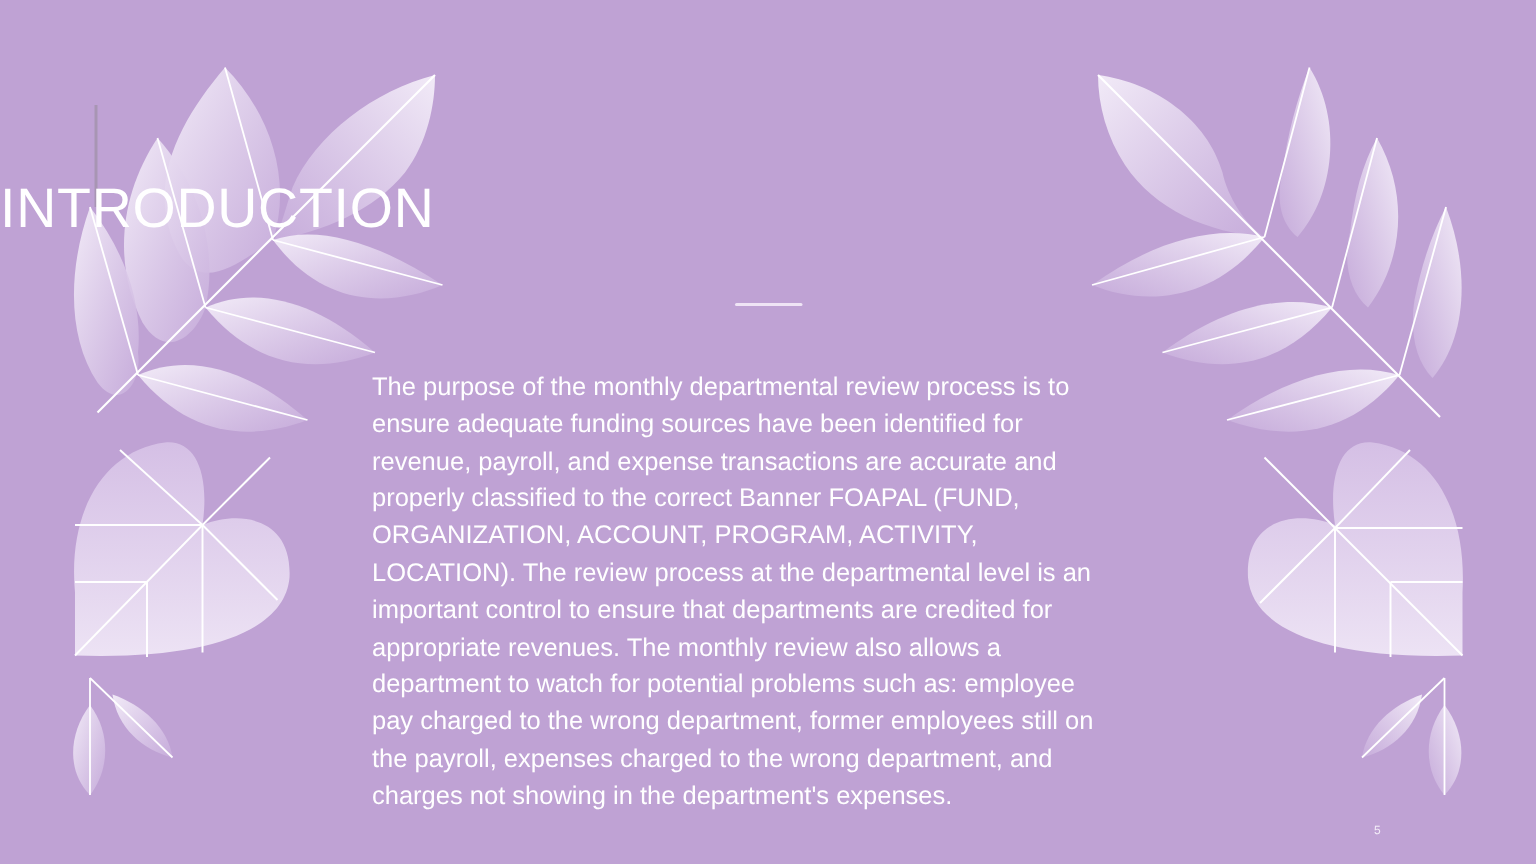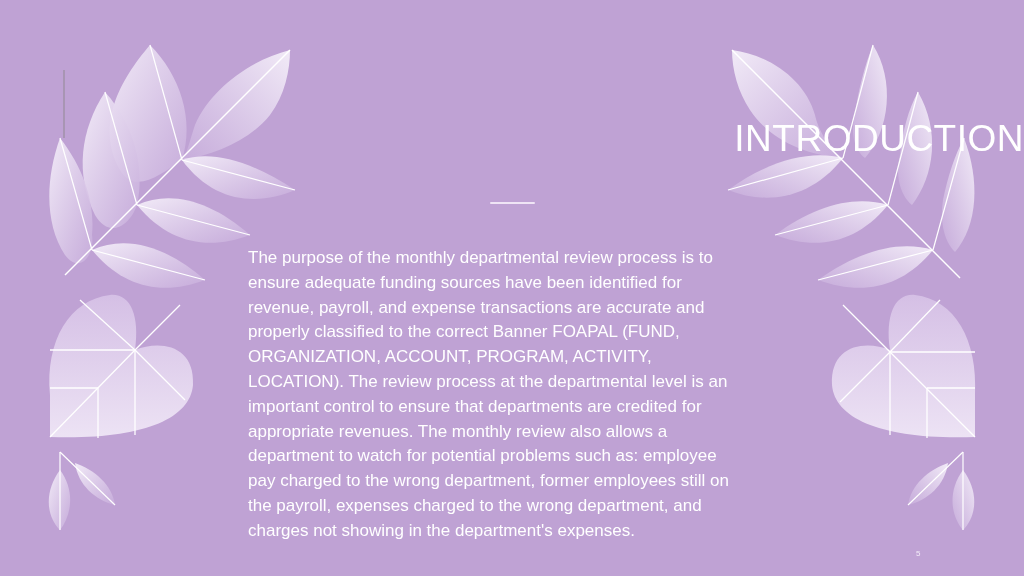--- a/index.html
+++ b/index.html
@@ -6,21 +6,21 @@
     body {
       width: 1024px; height: 576px; overflow: hidden;
       background: #bfa2d4;
       font-family: "Liberation Sans", sans-serif;
       position: relative;
     }
     .slide { position: absolute; left: 0; top: 0; width: 1024px; height: 576px; background: #bfa2d4; }
     .deco { position: absolute; left: 0; top: 0; width: 1024px; height: 576px; }
     .title {
       position: absolute; left: 0; width: 1024px; top: 118px;
-      text-align: right; color: #ffffff;
+      text-align: left; color: #ffffff;
       font-size: 37px; letter-spacing: 0.5px; font-weight: normal;
       margin: 0;
     }
     .title-rule {
       position: absolute; left: 490px; top: 202px; width: 45px; height: 2px;
       background: #efe4f5; border-radius: 1px;
     }
     .body-text {
       position: absolute; left: 248px; top: 246px; width: 560px;
       color: #ffffff; font-size: 17px; line-height: 24.8px;

